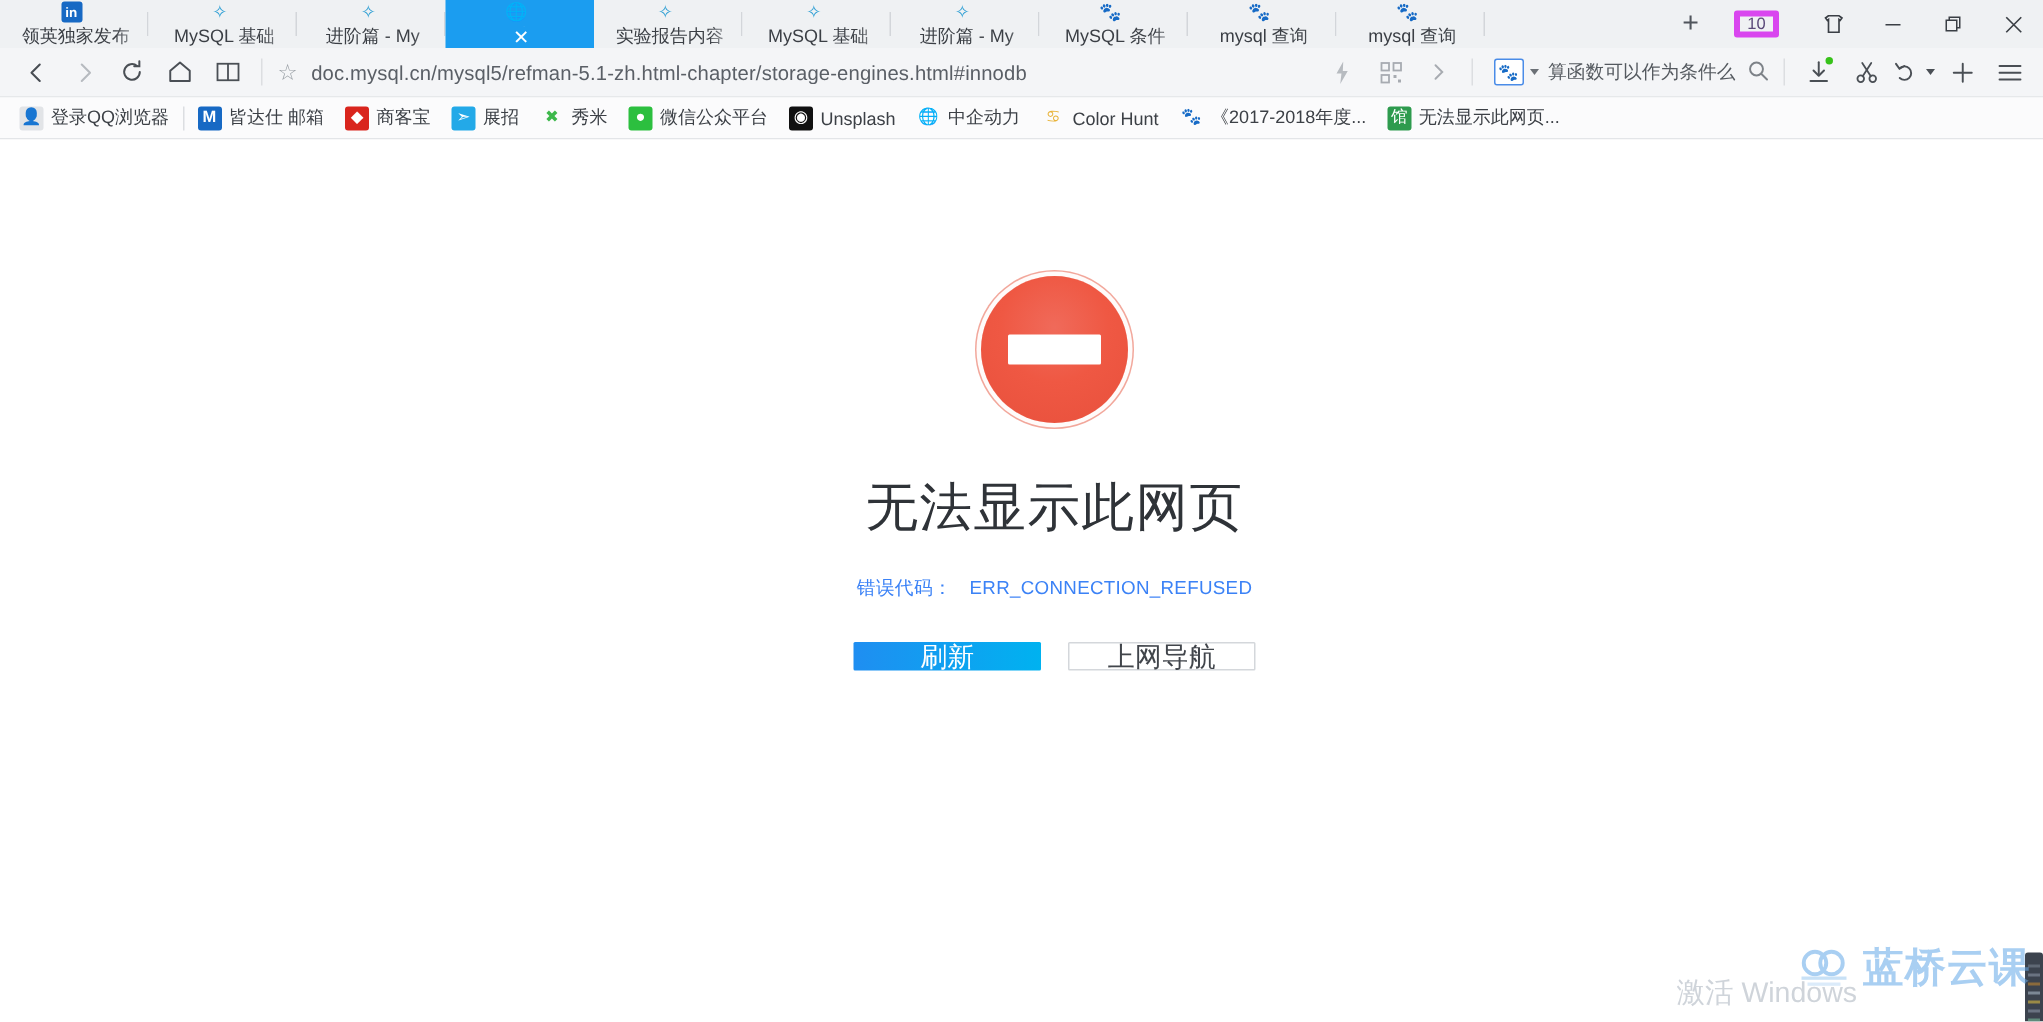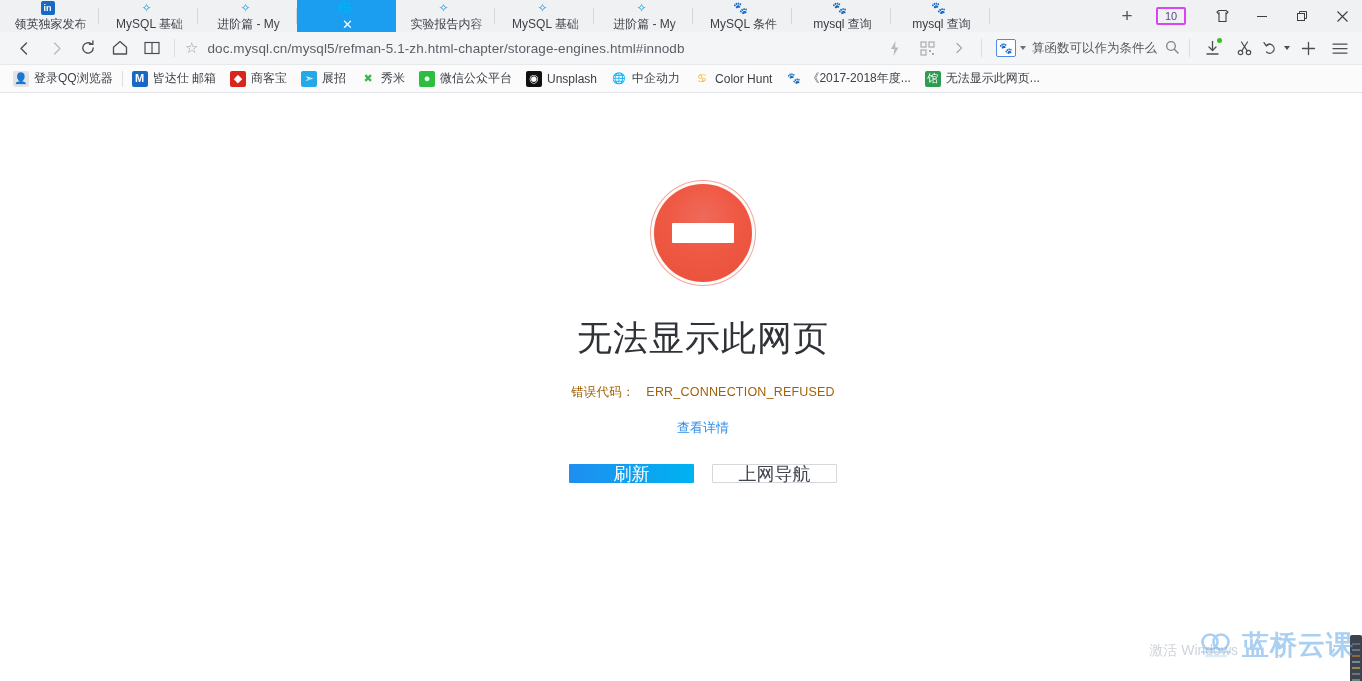--- a/index.html
+++ b/index.html
@@ -96,21 +96,21 @@
     gap: 0px;
   }
   .newtab-btn {
     width: 38px; height: 32px;
     display: flex; align-items: center; justify-content: center;
     font-size: 19px; color: #50555c; cursor: pointer;
     font-weight: 300;
   }
   .counter-box {
     min-width: 30px; height: 18px;
-    border: 2px solid #d946ef; border-radius: 2px;
+    border: 4px solid #d946ef; border-radius: 2px;
     font-size: 11px; color: #5b4a7a;
     display: flex; align-items: center; justify-content: center;
     margin: 0 16px 0 10px;
     padding: 0 4px;
     cursor: pointer;
   }
   .win-btn {
     width: 40px; height: 32px;
     display: flex; align-items: center; justify-content: center;
     color: #3a3f45; cursor: pointer;
@@ -266,21 +266,21 @@
   .err-title {
     margin-top: 33px;
     font-size: 35px;
     color: #2f3338;
     font-weight: normal;
     letter-spacing: 1px;
   }
   .err-code {
     margin-top: 22px;
     font-size: 12.5px;
-    color: #a16207;
+    color: #3b82f6;
     letter-spacing: 0.2px;
   }
   .err-code .lbl { margin-right: 8px; }
   .err-detail {
     margin-top: 18px;
     font-size: 13px;
     color: #2f8fe8;
     cursor: pointer;
     display: inline-block;
   }
@@ -317,22 +317,22 @@
     border-radius: 2px;
   }
   .edge-scroll .tick {
     position: absolute; left: 2px; right: 2px;
     height: 2px;
   }
 
   
   .wm-activate {
     position: absolute;
-    right: 124px; bottom: 21px;
-    font-size: 14px;
+    right: 124px; bottom: 6px;
+    font-size: 19px;
     color: #cfd4da;
     white-space: nowrap;
     font-weight: 300;
   }
   .wm-logo {
     position: absolute;
     right: 8px; bottom: 18px;
     display: flex; align-items: center;
     opacity: 0.55;
   }
@@ -586,21 +586,20 @@
 
   <div class="err-wrap">
     <div class="err-icon">
       <div class="bar"></div>
     </div>
     <h1 class="err-title">无法显示此网页</h1>
     <div class="err-code">
       <span class="lbl">错误代码：</span>
       <span>ERR_CONNECTION_REFUSED</span>
     </div>
-    <div><a class="err-detail">查看详情</a></div>
     <div class="err-btns">
       <div class="btn btn-primary">刷新</div>
       <div class="btn btn-secondary">上网导航</div>
     </div>
   </div>
 
   <div class="edge-scroll">
     <div class="tick" style="top:8px;background:#5f6874;"></div>
     <div class="tick" style="top:14px;background:#6a7381;"></div>
     <div class="tick" style="top:20px;background:#8a6a3c;"></div>

